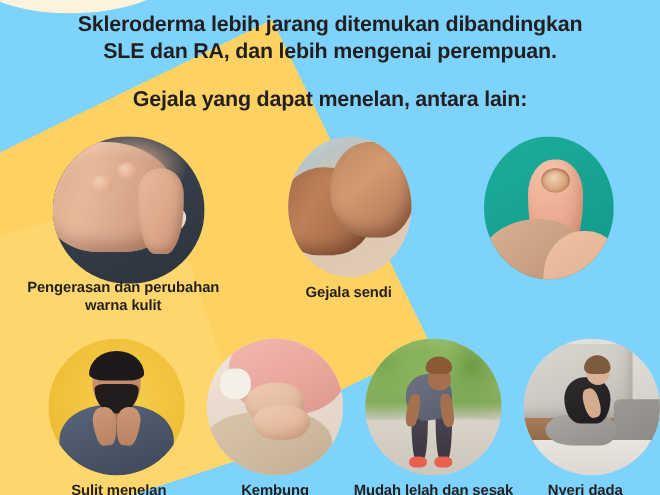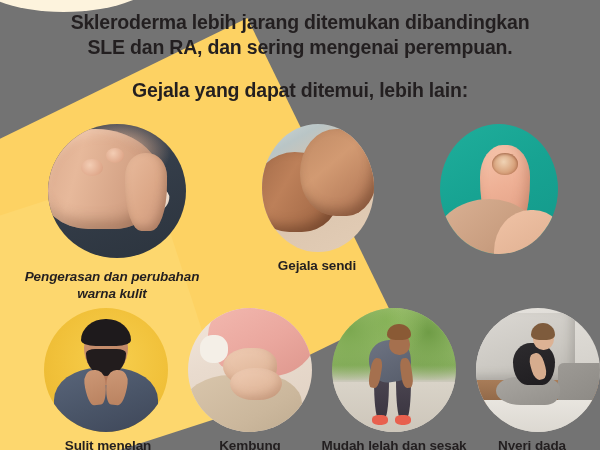--- a/index.html
+++ b/index.html
@@ -460,41 +460,41 @@
   .arm-ch {
     position: absolute;
     left: 44%; top: 36%;
     width: 11%; height: 22%;
     background: #d6ac8e;
     border-radius: 40%;
     transform: rotate(-16deg);
   }
 
   
-  #cap-skin      { left: 16px;  top: 268px; width: 192px; font-style: italic; }
+  #cap-skin      { left: 16px;  top: 252px; width: 192px; }
   #cap-joint     { left: 242px; top: 257px; width: 150px; }
   #cap-ulcer     { left: 412px; top: 257px; width: 178px; }
   #cap-swallow   { left: 12px;  top: 437px; width: 192px; }
   #cap-abdomen   { left: 174px; top: 437px; width: 152px; }
   #cap-breath    { left: 318px; top: 437px; width: 152px; }
   #cap-chest     { left: 462px; top: 437px; width: 140px; }
 </style>
 </head>
 <body>
 
-<div id="poster" style="background: #737373;">
+<div id="poster" style="background: #7dd3fc;">
 
   <div class="wave-top-left"></div>
   <div class="band-lower-left"></div>
   <div class="band-lower-left2"></div>
 
   <div class="heading-block">
     <div class="headline">Skleroderma lebih jarang ditemukan dibandingkan</div>
-    <div class="headline">SLE dan RA, dan sering mengenai perempuan.</div>
-    <div class="subheadline">Gejala yang dapat ditemui, lebih lain:</div>
+    <div class="headline">SLE dan RA, dan lebih mengenai perempuan.</div>
+    <div class="subheadline">Gejala yang dapat menelan, antara lain:</div>
   </div>
 
   <div class="circle" id="photo-hand-skin">
     <div class="ph ph-hand-skin">
       <div class="knuckle-lesion"></div>
       <div class="knuckle-lesion b"></div>
       <div class="finger-nail"></div>
     </div>
   </div>
 

